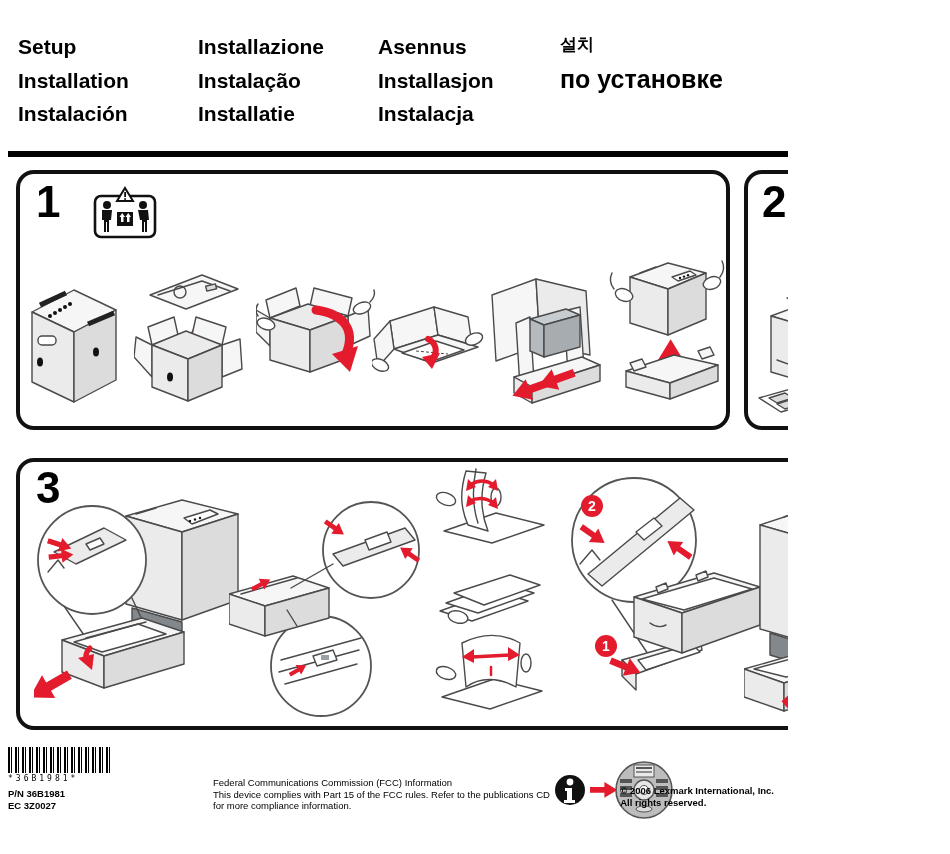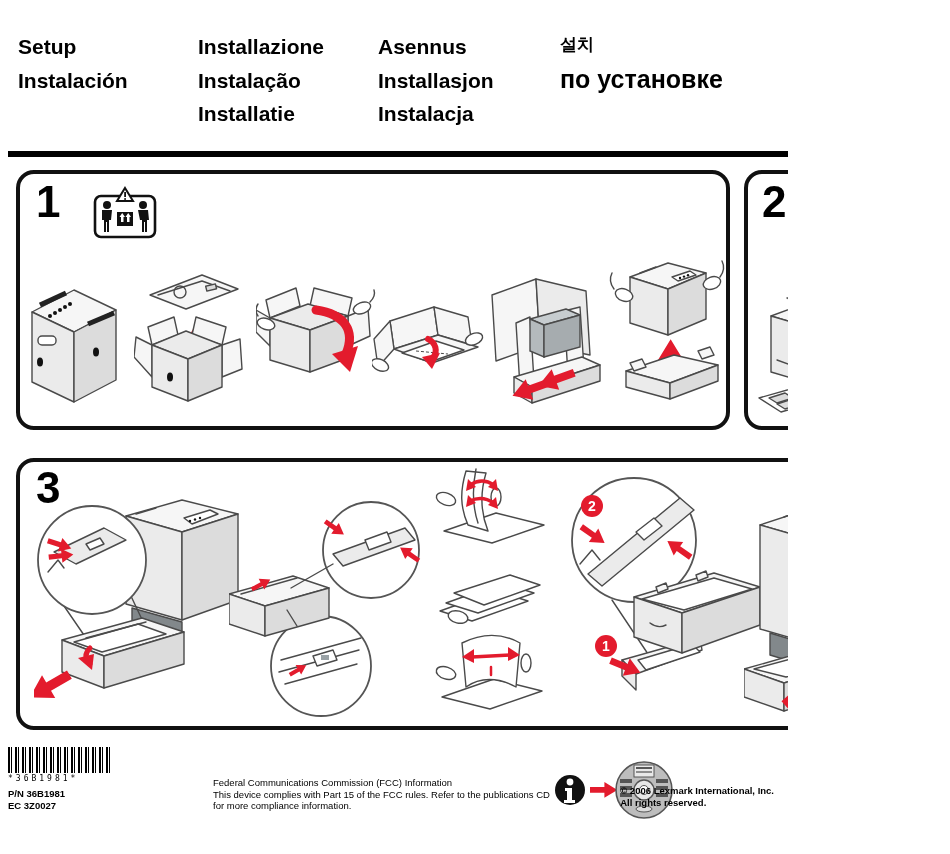--- a/index.html
+++ b/index.html
@@ -53,20 +53,21 @@
     <defs>
       <g id="arrowR">
           <polygon points="0,7 20,7 20,0 38,11 20,22 20,15 0,15"></polygon>
         </g>
     </defs>
   </svg>
 
   <header>
     <div class="hcol" id="c1">
       <span class="hl">Setup</span>
+      <span class="hl">Installation</span>
       <span class="hl">Instalación</span>
     </div>
     <div class="hcol" id="c2">
       <span class="hl">Installazione</span>
       <span class="hl">Instalação</span>
       <span class="hl">Installatie</span>
     </div>
     <div class="hcol" id="c3">
       <span class="hl">Asennus</span>
       <span class="hl">Installasjon</span>

